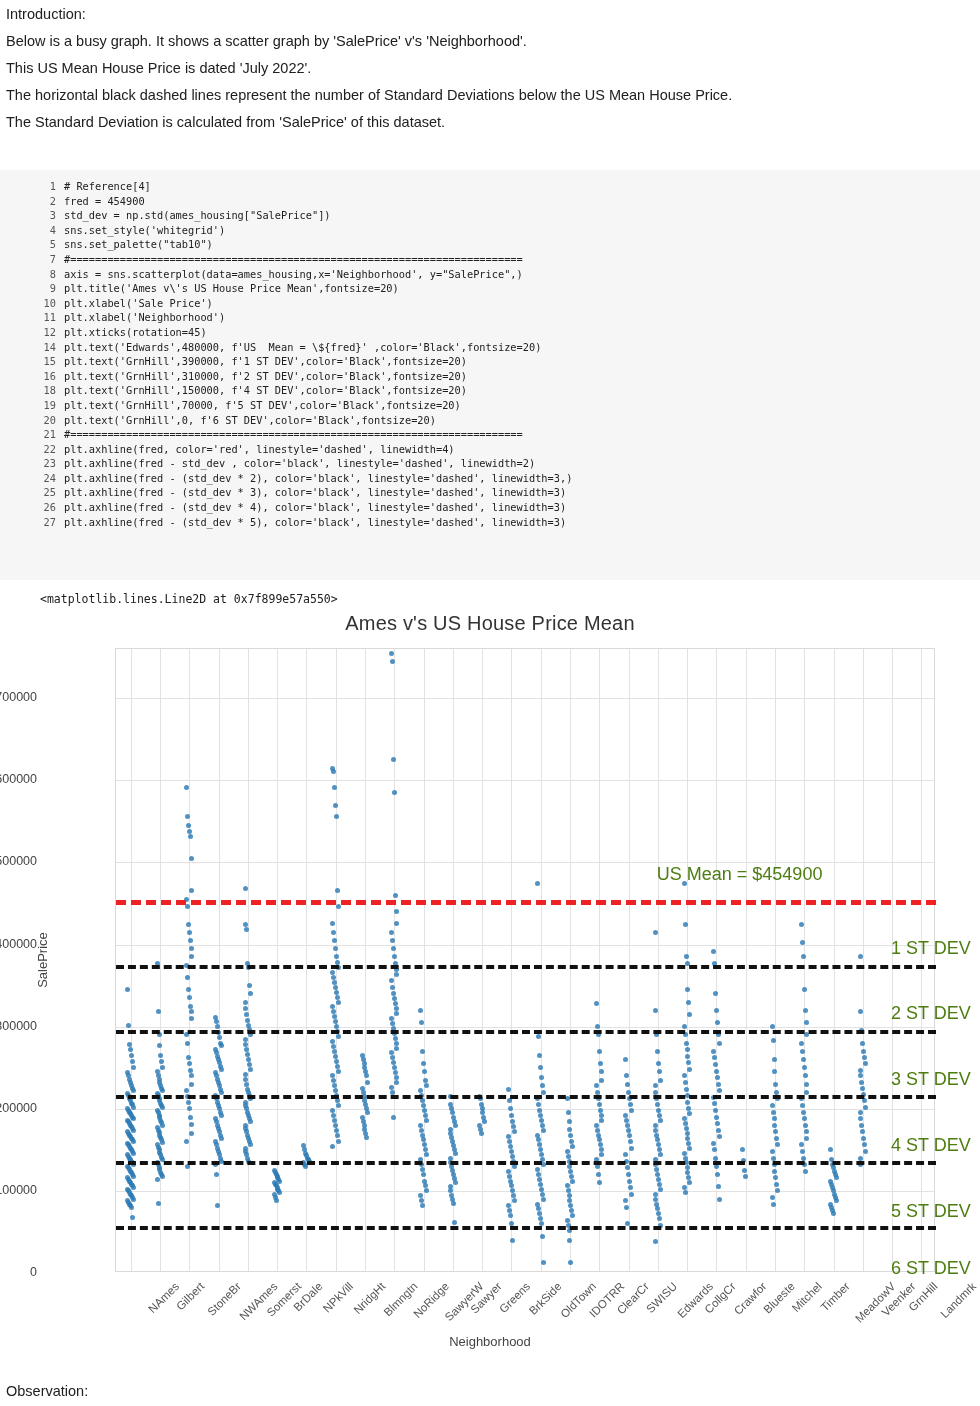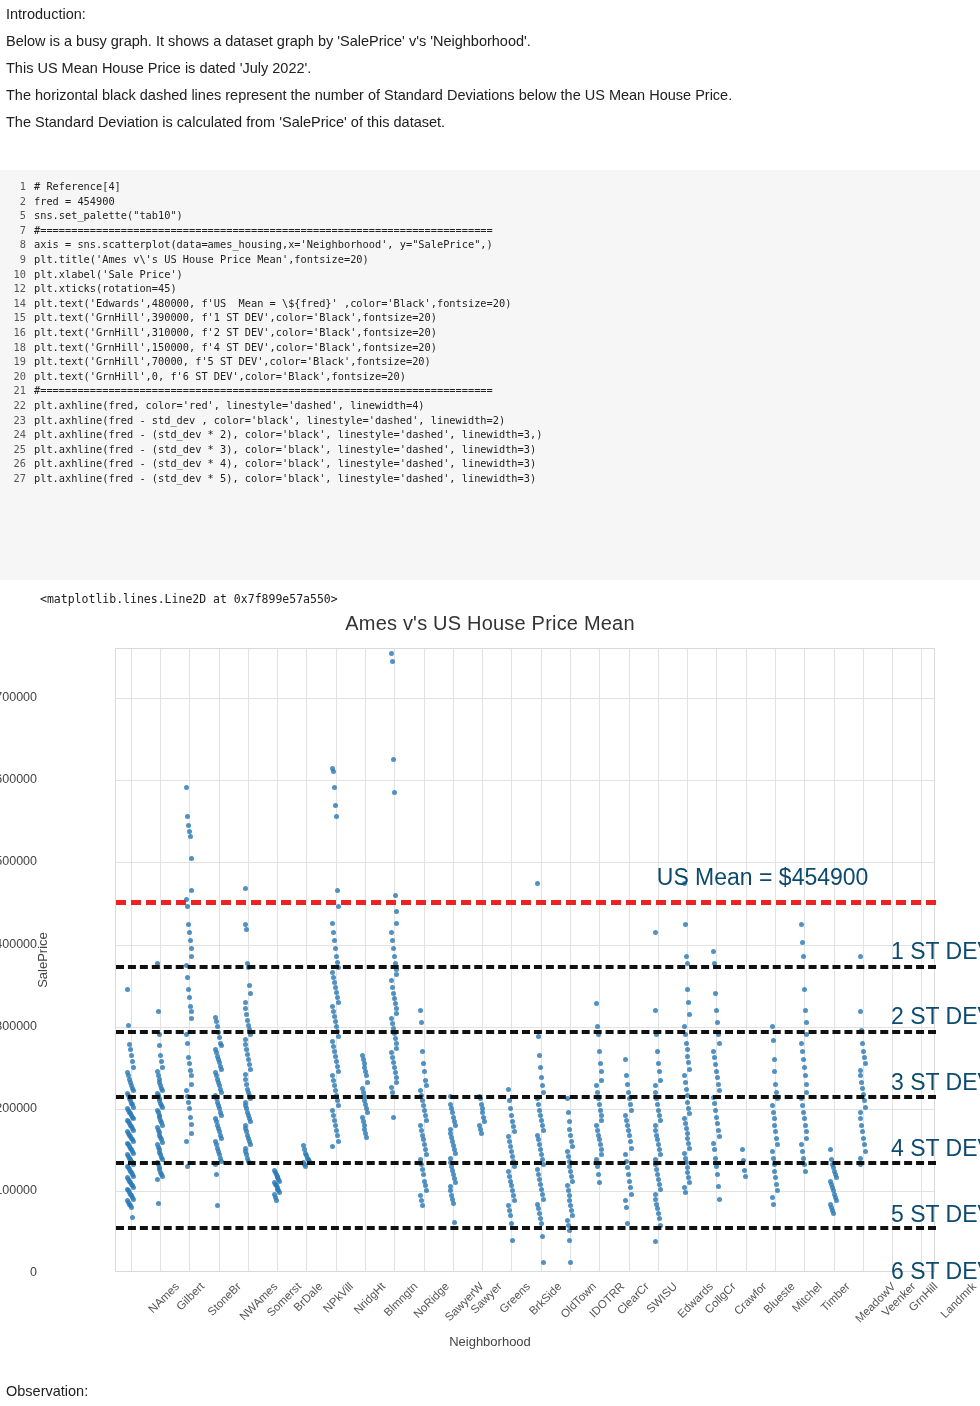--- a/index.html
+++ b/index.html
@@ -12,21 +12,21 @@
   .intro p{margin:0 0 7px 0;font-size:14.5px;line-height:20px;color:#202020;}
   .intro a.ref{color:#1a4cc4;text-decoration:underline;}
 
   
   .code-cell{
     position:absolute;left:0;top:170px;width:980px;height:410px;
     background:#f6f6f6;box-sizing:border-box;padding:9px 0 8px 0;
   }
   .code-line{
     font-family:"DejaVu Sans Mono","Liberation Mono",monospace;
-    font-size:10.3px;line-height:14.6px;white-space:pre;color:#202020;
+    font-size:10.3px;line-height:14.6px;white-space:pre;color:#202020;margin-left:30px;
   }
   .ln{display:inline-block;width:26px;text-align:right;margin-right:8px;color:#555;}
 
   
   .repr{
     position:absolute;left:40px;top:592px;
     font-family:"DejaVu Sans Mono","Liberation Mono",monospace;
     font-size:11.5px;color:#202020;white-space:pre;
   }
 
@@ -63,52 +63,55 @@
     position:absolute;left:0;width:980px;text-align:center;top:726px;
     font-size:13px;color:#444;
   }
 
   
   .hline{position:absolute;left:0;width:820px;height:0;}
   .hline.red{border-top:5px dashed #ee2222;}
   .hline.blk{border-top:4px dashed #111111;}
 
   .annot{
-    position:absolute;font-size:23px;color:#0c4a6e;white-space:nowrap;
+    position:absolute;font-size:18px;color:#4d7c0f;white-space:nowrap;
   }
 
   .pt{
     position:absolute;width:5px;height:5px;border-radius:50%;
     background:#2b7ab5;opacity:.82;margin-left:-2.5px;margin-top:-2.5px;
   }
 
   
   .observation{
     position:absolute;left:6px;top:1383px;font-size:14.5px;color:#202020;
   }
 </style>
 </head>
 <body>
 
 <div class="intro">
   <p>Introduction:</p>
-  <p>Below is a busy graph. It shows a dataset graph by 'SalePrice' v's 'Neighborhood'.</p>
+  <p>Below is a busy graph. It shows a scatter graph by 'SalePrice' v's 'Neighborhood'.</p>
   <p>This US Mean House Price is dated 'July 2022'.</p>
   <p>The horizontal black dashed lines represent the number of Standard Deviations below the US Mean House Price.</p>
   <p>The Standard Deviation is calculated from 'SalePrice' of this dataset.</p>
 </div>
 
 <div class="code-cell" id="code-cell">
     <div class="code-line"><span class="ln">1</span><span># Reference[4]</span></div>
     <div class="code-line"><span class="ln">2</span><span>fred = 454900</span></div>
+    <div class="code-line"><span class="ln">3</span><span>std_dev = np.std(ames_housing["SalePrice"])</span></div>
+    <div class="code-line"><span class="ln">4</span><span>sns.set_style('whitegrid')</span></div>
     <div class="code-line"><span class="ln">5</span><span>sns.set_palette("tab10")</span></div>
     <div class="code-line"><span class="ln">7</span><span>#=========================================================================</span></div>
     <div class="code-line"><span class="ln">8</span><span>axis = sns.scatterplot(data=ames_housing,x='Neighborhood', y="SalePrice",)</span></div>
     <div class="code-line"><span class="ln">9</span><span>plt.title('Ames v\'s US House Price Mean',fontsize=20)</span></div>
     <div class="code-line"><span class="ln">10</span><span>plt.xlabel('Sale Price')</span></div>
+    <div class="code-line"><span class="ln">11</span><span>plt.xlabel('Neighborhood')</span></div>
     <div class="code-line"><span class="ln">12</span><span>plt.xticks(rotation=45)</span></div>
     <div class="code-line"><span class="ln">14</span><span>plt.text('Edwards',480000, f'US  Mean = \${fred}' ,color='Black',fontsize=20)</span></div>
     <div class="code-line"><span class="ln">15</span><span>plt.text('GrnHill',390000, f'1 ST DEV',color='Black',fontsize=20)</span></div>
     <div class="code-line"><span class="ln">16</span><span>plt.text('GrnHill',310000, f'2 ST DEV',color='Black',fontsize=20)</span></div>
     <div class="code-line"><span class="ln">18</span><span>plt.text('GrnHill',150000, f'4 ST DEV',color='Black',fontsize=20)</span></div>
     <div class="code-line"><span class="ln">19</span><span>plt.text('GrnHill',70000, f'5 ST DEV',color='Black',fontsize=20)</span></div>
     <div class="code-line"><span class="ln">20</span><span>plt.text('GrnHill',0, f'6 ST DEV',color='Black',fontsize=20)</span></div>
     <div class="code-line"><span class="ln">21</span><span>#=========================================================================</span></div>
     <div class="code-line"><span class="ln">22</span><span>plt.axhline(fred, color='red', linestyle='dashed', linewidth=4)</span></div>
     <div class="code-line"><span class="ln">23</span><span>plt.axhline(fred - std_dev , color='black', linestyle='dashed', linewidth=2)</span></div>

